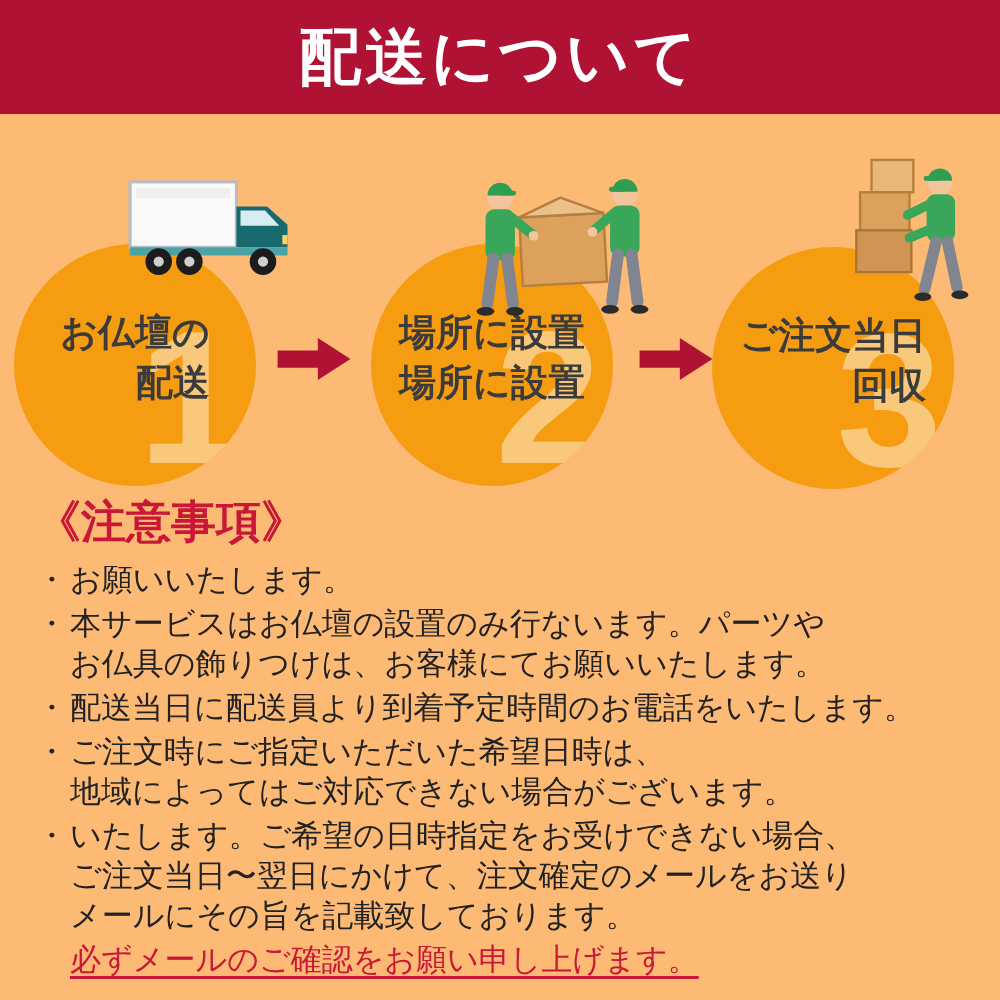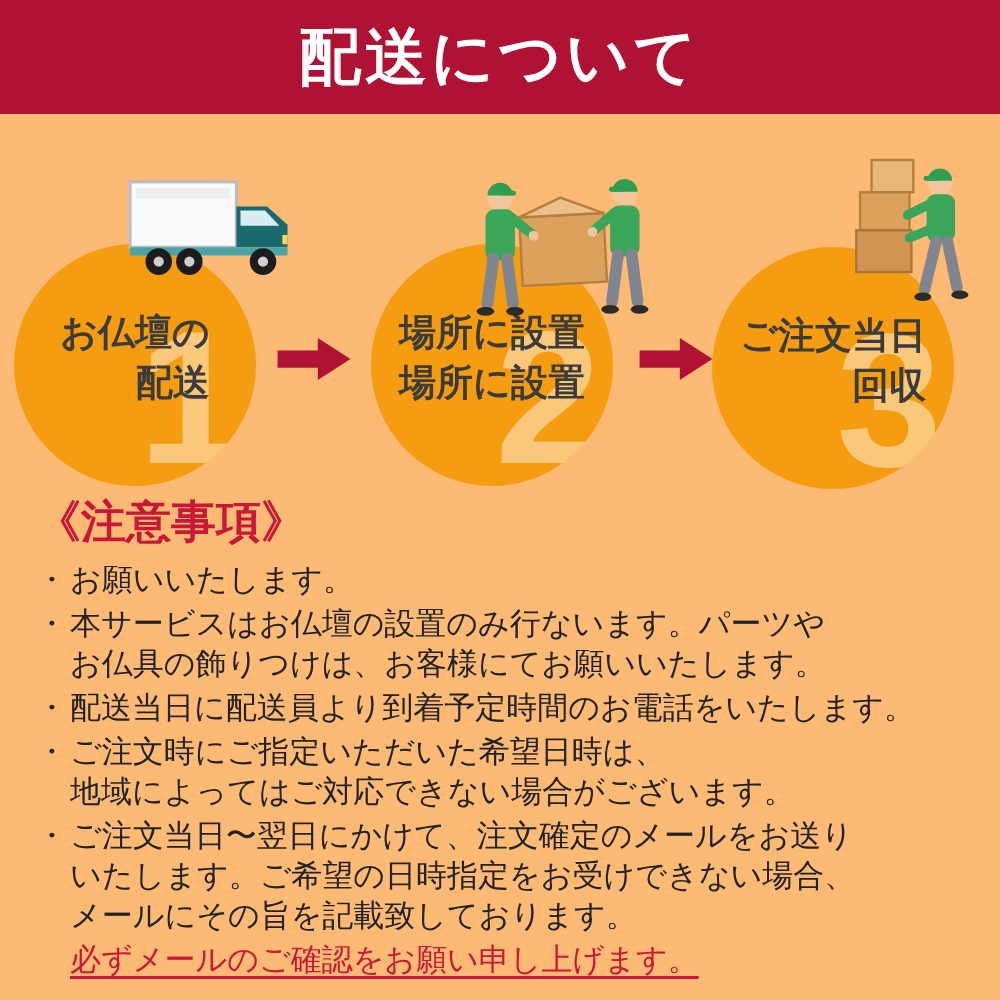--- a/index.html
+++ b/index.html
@@ -172,22 +172,22 @@
       <span class="bullet">・</span>
       <div class="lines">
         <div>ご注文時にご指定いただいた希望日時は、</div>
         <div>地域によってはご対応できない場合がございます。</div>
       </div>
     </div>
 
     <div class="item">
       <span class="bullet">・</span>
       <div class="lines">
+        <div>いたします。ご希望の日時指定をお受けできない場合、</div>
         <div>ご注文当日〜翌日にかけて、注文確定のメールをお送り</div>
-        <div>いたします。ご希望の日時指定をお受けできない場合、</div>
         <div>メールにその旨を記載致しております。</div>
       </div>
     </div>
 
     <div class="warning">必ずメールのご確認をお願い申し上げます。</div>
   </section>
 
 </div>
 
 </body></html>

